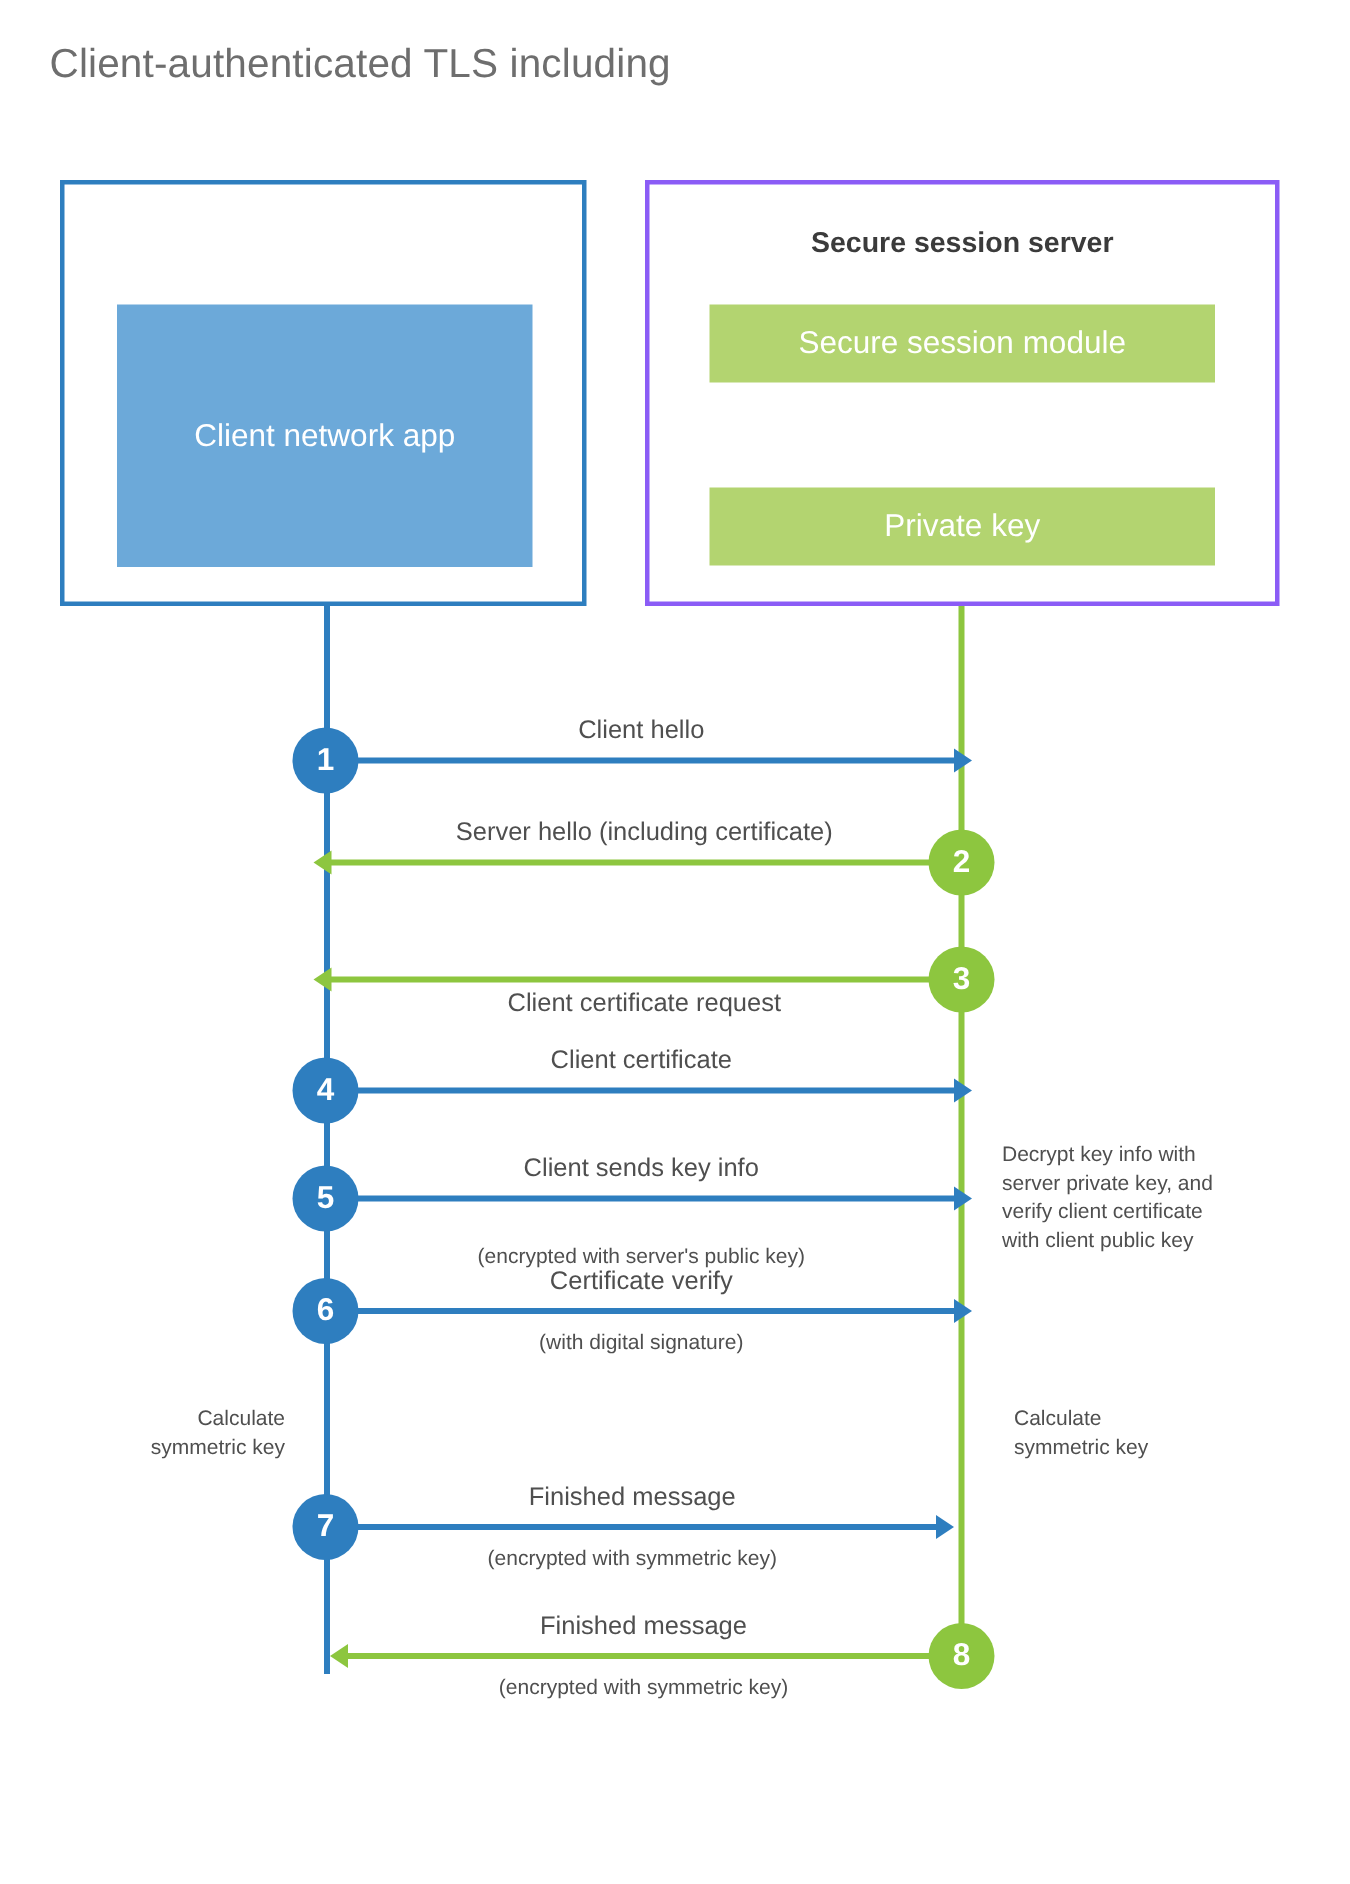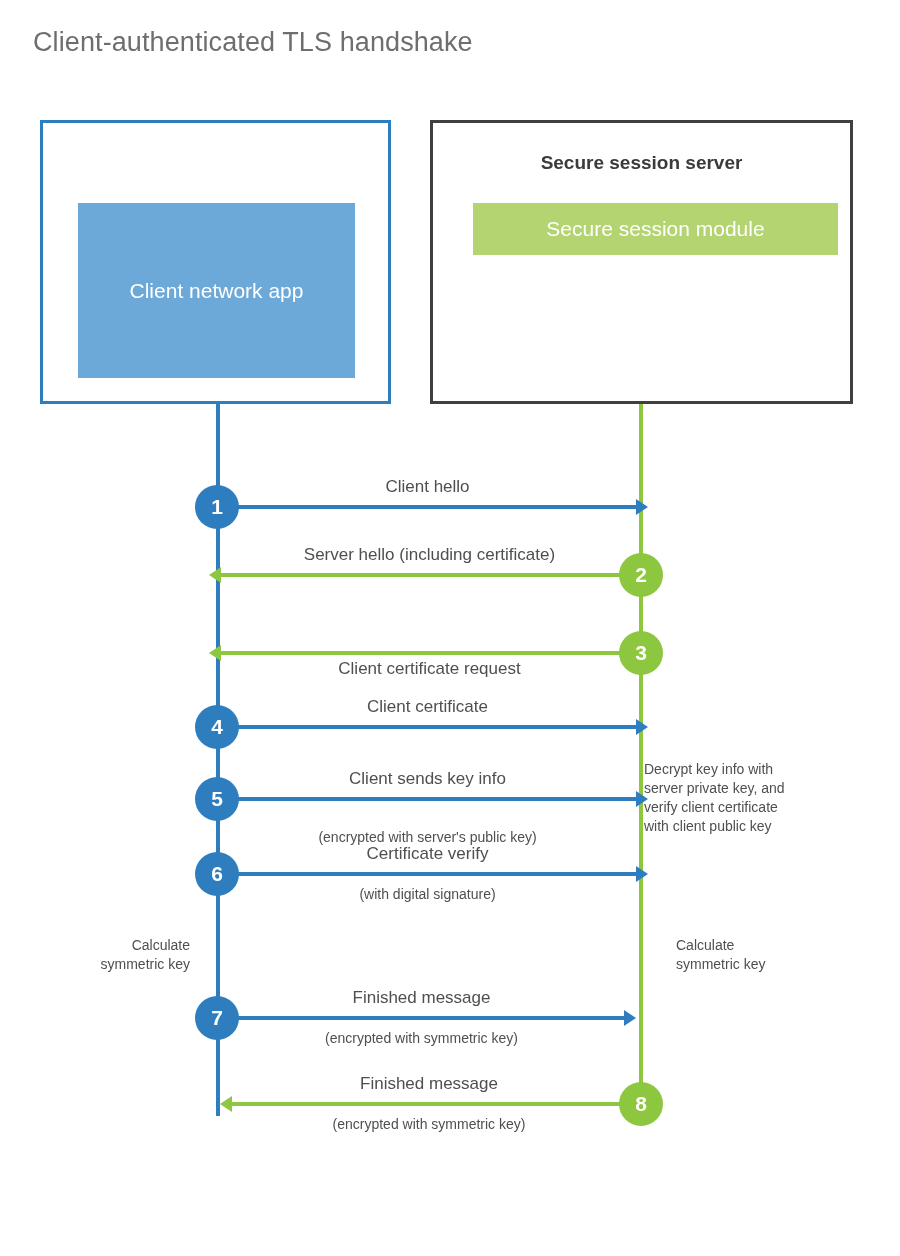--- a/index.html
+++ b/index.html
@@ -31,21 +31,21 @@
     background: #ffffff;
   }
   #client-box {
     left: 40px; top: 120px;
     width: 351px; height: 284px;
     border: 3px solid #2E7EBF;
   }
   #server-box {
     left: 430px; top: 120px;
     width: 423px; height: 284px;
-    border: 3px solid #404040;
+    border: 3px solid #8b5cf6;
   }
   .actor-title {
     position: absolute;
     left: 0; right: 0;
     text-align: center;
     font-size: 19px;
     font-weight: bold;
     color: #3b3b3b;
   }
   #client-box .actor-title { top: 29px; }
@@ -61,21 +61,21 @@
     line-height: 29px;
     display: flex;
     align-items: center;
     justify-content: center;
     text-align: center;
   }
 
   .server-bar {
     position: absolute;
     left: 40px;
-    width: 365px;
+    width: 337px;
     height: 52px;
     background: #B3D470;
     color: #ffffff;
     font-size: 21px;
     display: flex;
     align-items: center;
     justify-content: center;
     text-align: center;
   }
   .server-bar.b0 { top: 80px; }
@@ -161,30 +161,31 @@
     line-height: 19px;
     color: #4f4f4f;
     white-space: pre-line;
   }
   .side-note.right-align { text-align: right; }
   .side-note.left-align  { text-align: left; }
 </style>
 </head>
 <body>
 
-<div id="page-title">Client-authenticated TLS handshake</div>
+<div id="page-title">Client-authenticated TLS including</div>
 
 <div class="actor-box" id="client-box">
   <div id="client-app-rect">Client network
 app</div>
 </div>
 
 <div class="actor-box" id="server-box">
   <div class="actor-title">Secure session server</div>
   <div class="server-bar b0">Secure session module</div>
+  <div class="server-bar b2">Private key</div>
 </div>
 
 <div class="lifeline" id="client-lifeline"></div>
 <div class="lifeline" id="server-lifeline"></div>
 
 <div class="msg blue to-right" style="left:218px; top:505px; width:419px;">
   <div class="shaft"></div>
   <div class="head"></div>
   <div class="msg-label" style="left:50%;">Client hello</div>
 </div>
@@ -236,21 +237,21 @@
 <div class="step-circle blue" style="left:195px; top:996px;">7</div>
 
 <div class="msg green to-left" style="left:231px; top:1102px; width:396px;">
   <div class="shaft"></div>
   <div class="head"></div>
   <div class="msg-label" style="left:50%;">Finished message</div>
   <div class="msg-sub" style="left:50%;">(encrypted with symmetric key)</div>
 </div>
 <div class="step-circle green" style="left:619px; top:1082px;">8</div>
 
-<div class="side-note left-align" style="left:644px; top:760px; width:180px;">Decrypt key info with
+<div class="side-note left-align" style="left:668px; top:760px; width:180px;">Decrypt key info with
 server private key, and
 verify client certificate
 with client public key</div>
 
 <div class="side-note right-align" style="left:60px; top:936px; width:130px;">Calculate
 symmetric key</div>
 
 <div class="side-note left-align" style="left:676px; top:936px; width:180px;">Calculate
 symmetric key</div>
 

